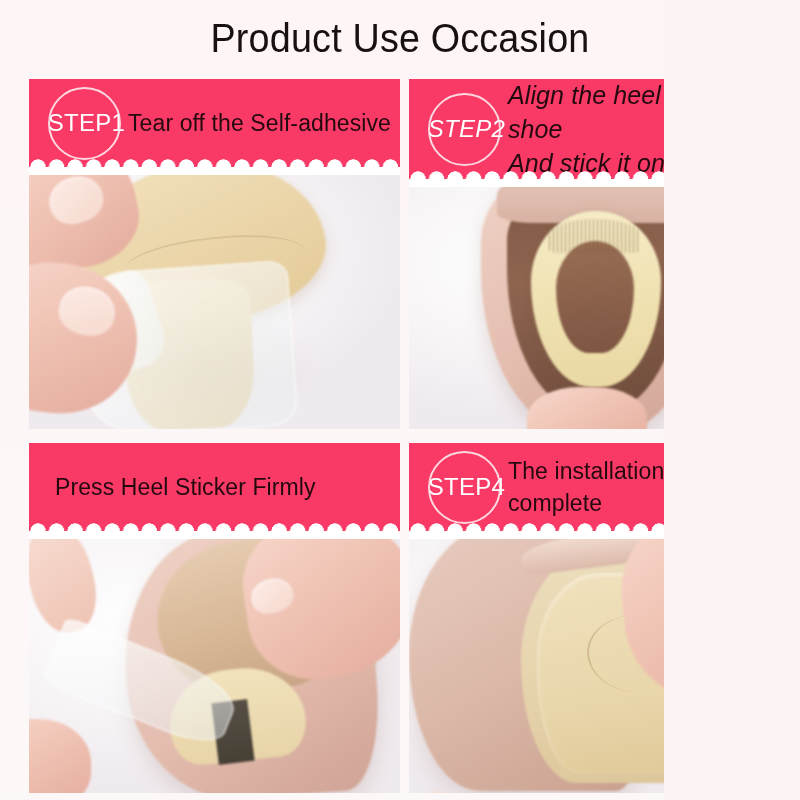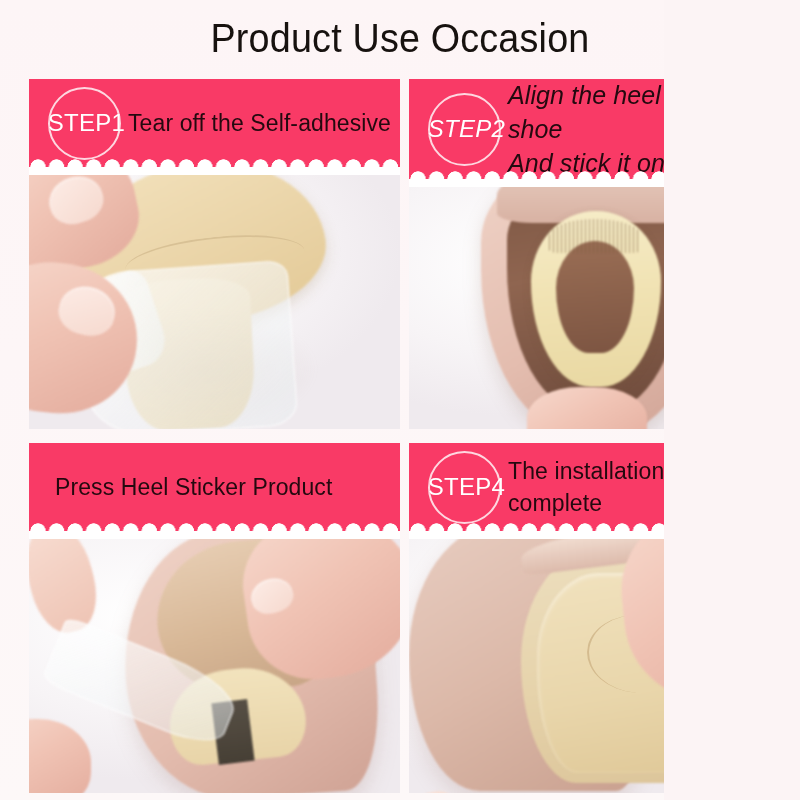--- a/index.html
+++ b/index.html
@@ -512,21 +512,21 @@
           <div class="p2-pad-hole soft-blur-2"></div>
           <div class="p2-pad-fringe soft-blur-2"></div>
           <div class="skin p2-fingers soft-blur-2"></div>
         </div>
       </div>
     </div>
 
     <div class="step-panel">
       <div class="step-banner">
         <div class="banner-inner">
-          <div class="step-text">Press Heel Sticker Product</div>
+          <div class="step-text">Press Heel Sticker Firmly</div>
         </div>
         <div class="scallop-fill"></div>
         <div class="scallop"></div>
       </div>
 
       <div class="step-photo">
         <div class="photo-stage">
           <div class="bg-soft"></div>
           <div class="shoe-nude p3-shoe soft-blur-2"></div>
           <div class="p3-shoe-mouth soft-blur-2"></div>

